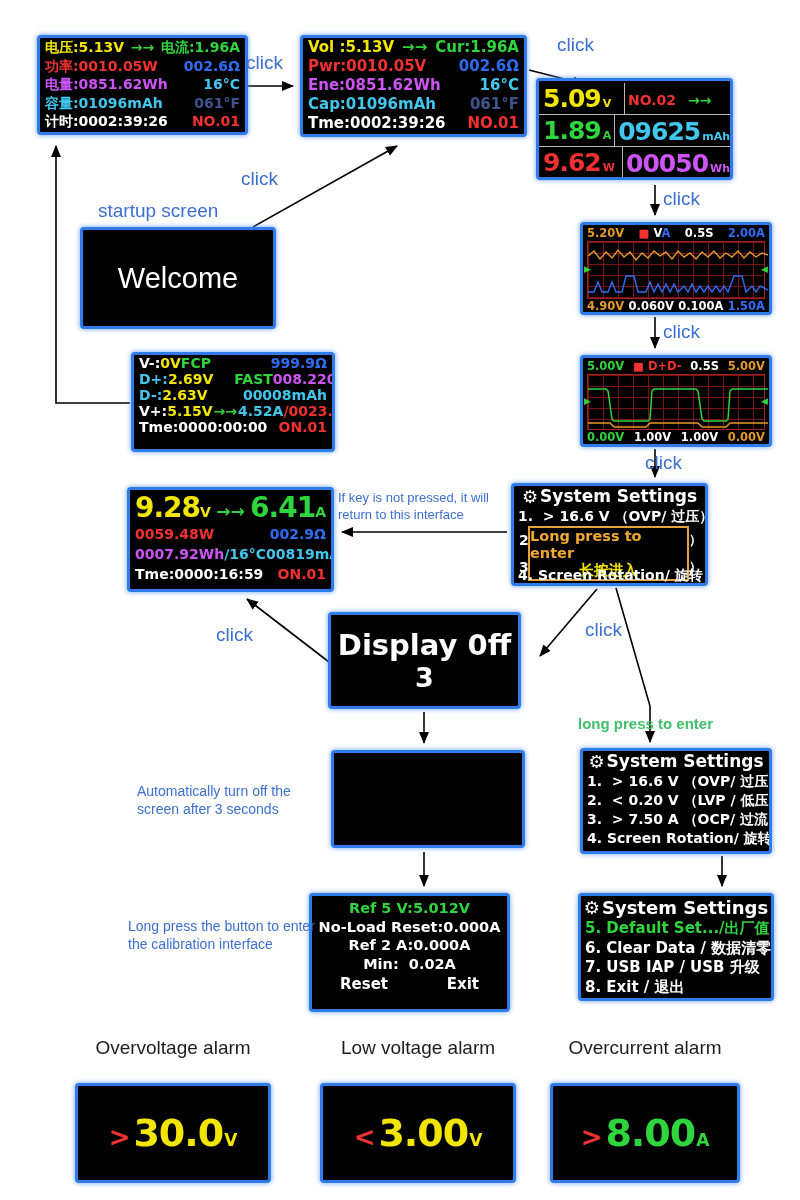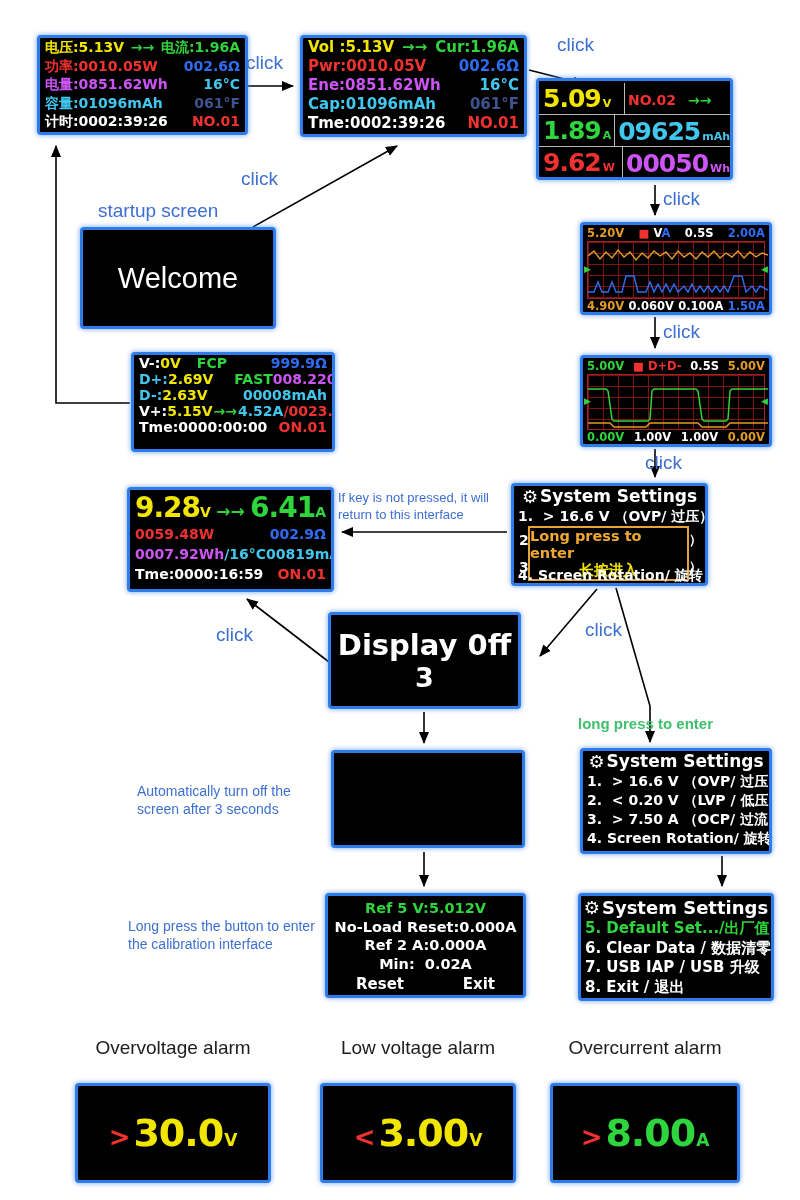--- a/index.html
+++ b/index.html
@@ -213,21 +213,21 @@
     <span class="wt">1.00V</span>
     <span class="wt">1.00V</span>
     <span class="or">0.00V</span>
   </div>
 </div>
 
 <div class="screen" style="left:131px;top:352px;width:204px;height:100px;font-size:14px">
   <div class="srow" style="justify-content:flex-start">
     <span class="wt">V-:</span>
       <span class="yw">0V</span>
-    <span class="gn" style="margin-left:16px">FCP</span>
+    <span class="gn" style="margin-left:0">FCP</span>
     <span class="bl" style="margin-left:auto">999.9Ω</span>
   </div>
   <div class="srow" style="justify-content:flex-start">
     <span class="cy">D+:</span>
       <span class="yw">2.69V</span>
     <span class="gn" style="margin-left:21px">FAST</span>
     <span class="mg" style="margin-left:auto">008.220Wh</span>
   </div>
   <div class="srow" style="justify-content:flex-start">
     <span class="cy">D-:</span>
@@ -301,21 +301,21 @@
   <div class="sethead">
     <span class="gear">⚙</span>
     <span>System Settings</span>
   </div>
   <div class="setline">1.  &gt; 16.6 V （OVP/ 过压）</div>
   <div class="setline">2.  &lt; 0.20 V （LVP / 低压）</div>
   <div class="setline">3.  &gt; 7.50 A （OCP/ 过流）</div>
   <div class="setline">4. Screen Rotation/ 旋转</div>
 </div>
 
-<div class="screen" style="left:325px;top:893px;width:201px;height:105px;padding-top:3px">
+<div class="screen" style="left:309px;top:893px;width:201px;height:119px;padding-top:3px">
   <div class="calline gn">Ref 5 V:5.012V</div>
   <div class="calline">No-Load Reset:0.000A</div>
   <div class="calline">Ref 2 A:0.000A</div>
   <div class="calline">Min:  0.02A</div>
   <div class="calbtns">
     <span>Reset</span>
     <span>Exit</span>
   </div>
 </div>
 

